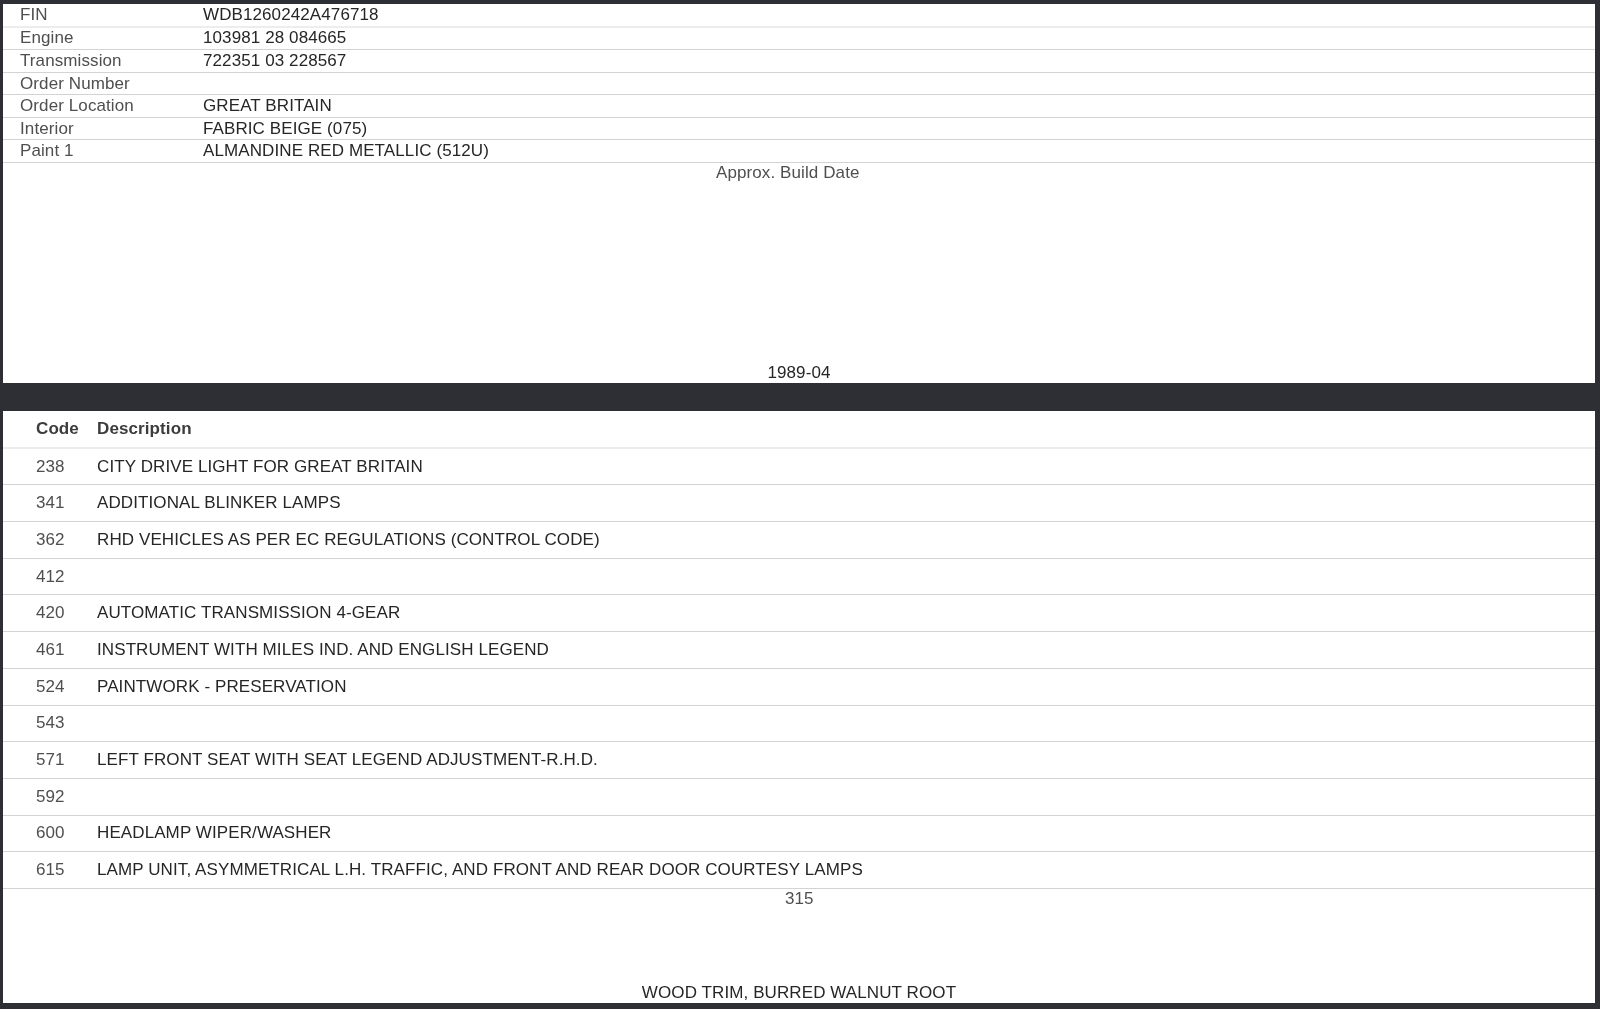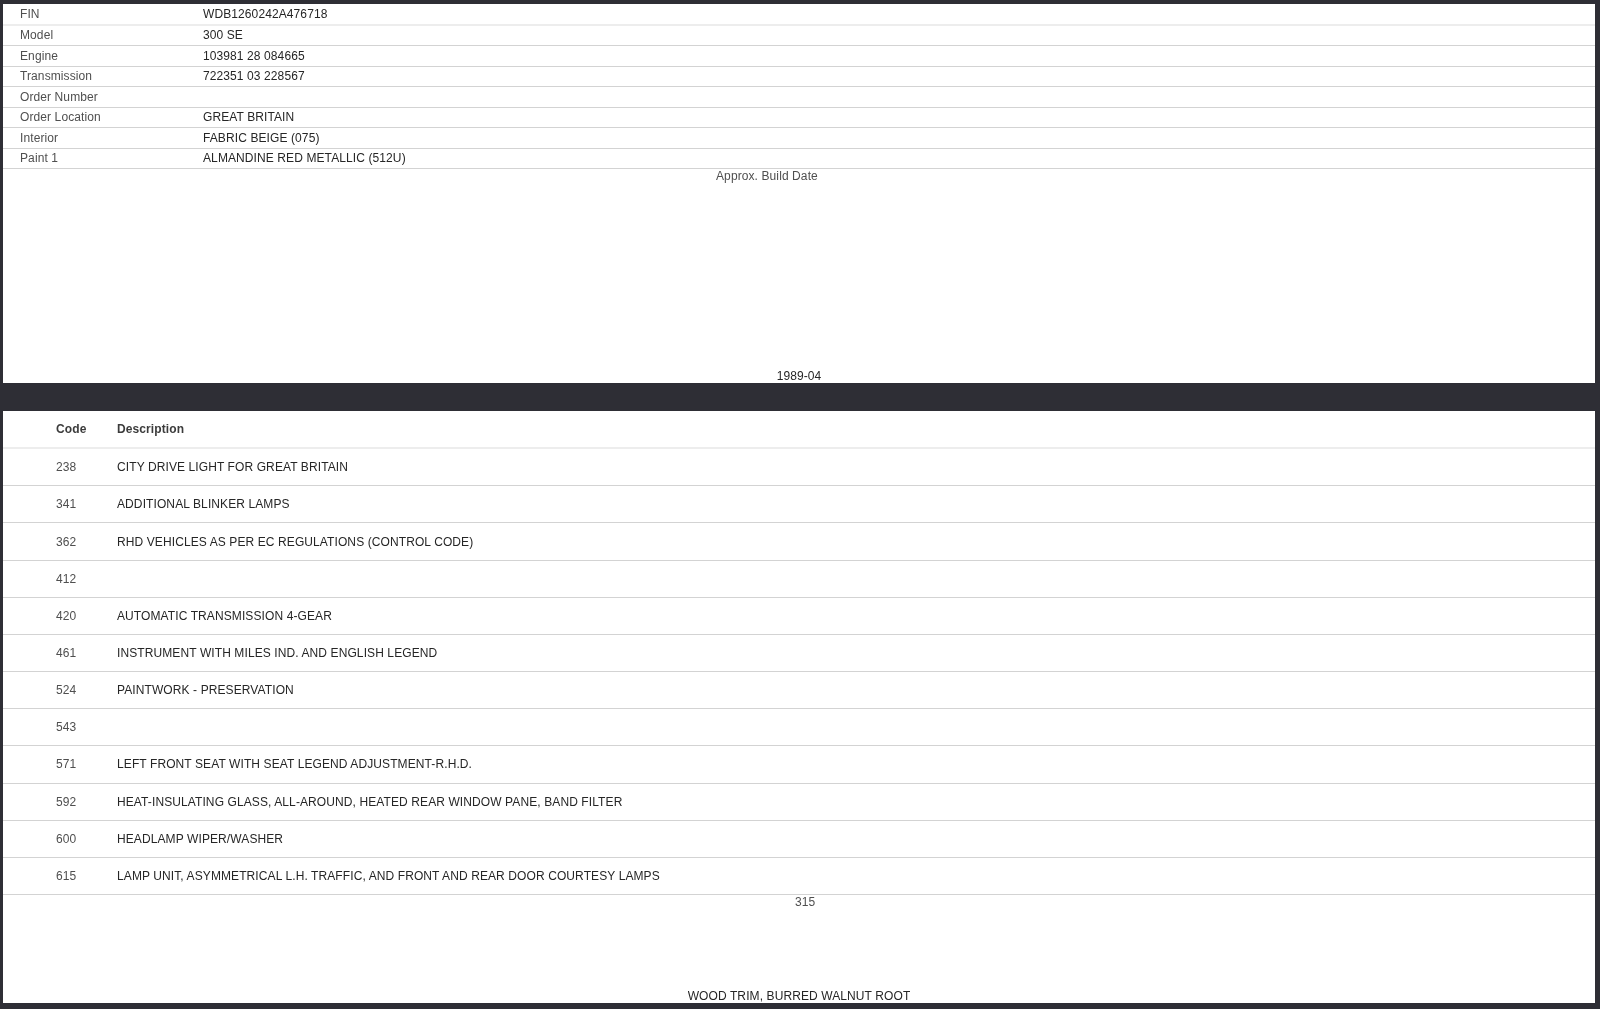--- a/index.html
+++ b/index.html
@@ -31,21 +31,21 @@
     flex-direction: column;
   }
   .panel-top { height: 379px; }
   .panel-gap { height: 28px; flex: 0 0 28px; }
   .panel-bottom { flex: 1; }
   .row {
     flex: 1 1 0;
     display: flex;
     align-items: center;
     border-bottom: 1px solid var(--divider);
-    font-size: 12px;
+    font-size: 17px;
     letter-spacing: 0.1px;
   }
   .row:first-child { border-bottom: 2px solid var(--divider-light); }
   .row:last-child { border-bottom: none; flex-direction: column; }
   .panel-bottom .header-row { border-bottom: 2px solid var(--divider-light); }
   .cell { white-space: nowrap; overflow: hidden; }
   .label-col {
     width: 200px;
     padding-left: 17px;
     color: var(--label-text);
@@ -53,21 +53,20 @@
   }
   .value-col {
     color: var(--value-text);
     flex: 1;
   }
   .code-col {
     width: 94px;
     padding-left: 33px;
     color: var(--label-text);
     flex: 0 0 94px;
-    margin-left: 20px;
   }
   .desc-col {
     color: var(--value-text);
     flex: 1;
   }
   .header-row .code-col,
   .header-row .desc-col {
     font-weight: bold;
     color: var(--header-text);
   }
@@ -75,24 +74,20 @@
 </head>
 <body>
 
 <div class="page">
 
   <div class="panel panel-top">
 
   <div class="row">
         <div class="cell label-col">FIN</div>
         <div class="cell value-col">WDB1260242A476718</div>
-      </div>
-      <div class="row">
-        <div class="cell label-col">Model</div>
-        <div class="cell value-col">300 SE</div>
       </div>
       <div class="row">
         <div class="cell label-col">Engine</div>
         <div class="cell value-col">103981 28 084665</div>
       </div>
       <div class="row">
         <div class="cell label-col">Transmission</div>
         <div class="cell value-col">722351 03 228567</div>
       </div>
       <div class="row">
@@ -153,21 +148,20 @@
       </div>
       <div class="row">
         <div class="cell code-col">543</div>
       </div>
       <div class="row">
         <div class="cell code-col">571</div>
         <div class="cell desc-col">LEFT FRONT SEAT WITH SEAT LEGEND ADJUSTMENT-R.H.D.</div>
       </div>
       <div class="row">
         <div class="cell code-col">592</div>
-        <div class="cell desc-col">HEAT-INSULATING GLASS, ALL-AROUND, HEATED REAR WINDOW PANE, BAND FILTER</div>
       </div>
       <div class="row">
         <div class="cell code-col">600</div>
         <div class="cell desc-col">HEADLAMP WIPER/WASHER</div>
       </div>
       <div class="row">
         <div class="cell code-col">615</div>
         <div class="cell desc-col">LAMP UNIT, ASYMMETRICAL L.H. TRAFFIC, AND FRONT AND REAR DOOR COURTESY LAMPS</div>
       </div>
       <div class="row">

